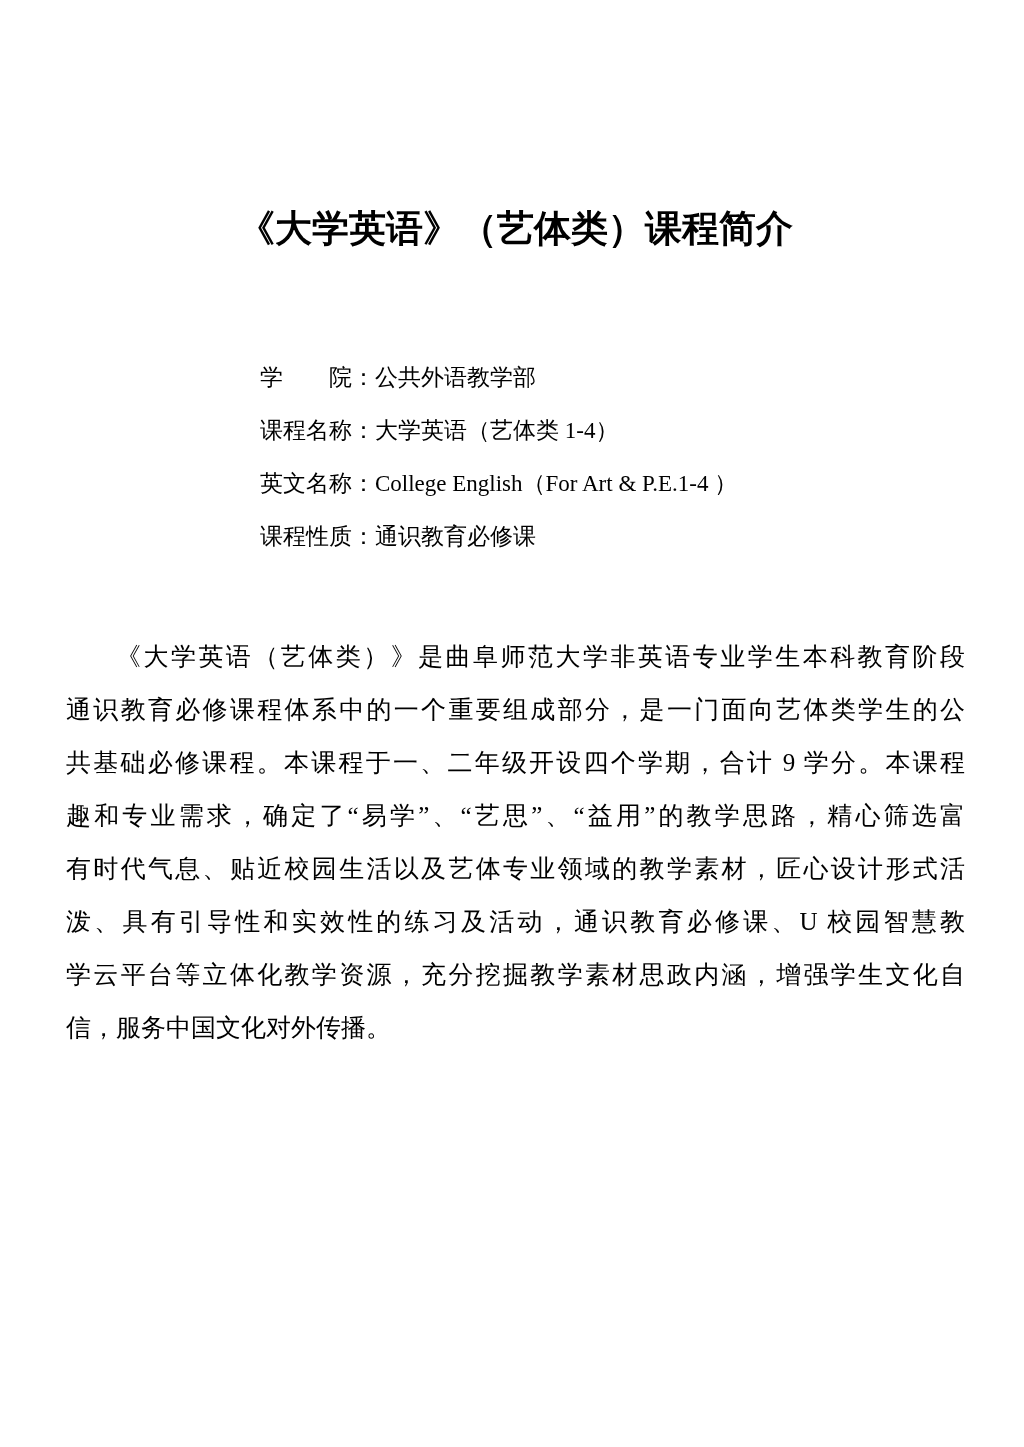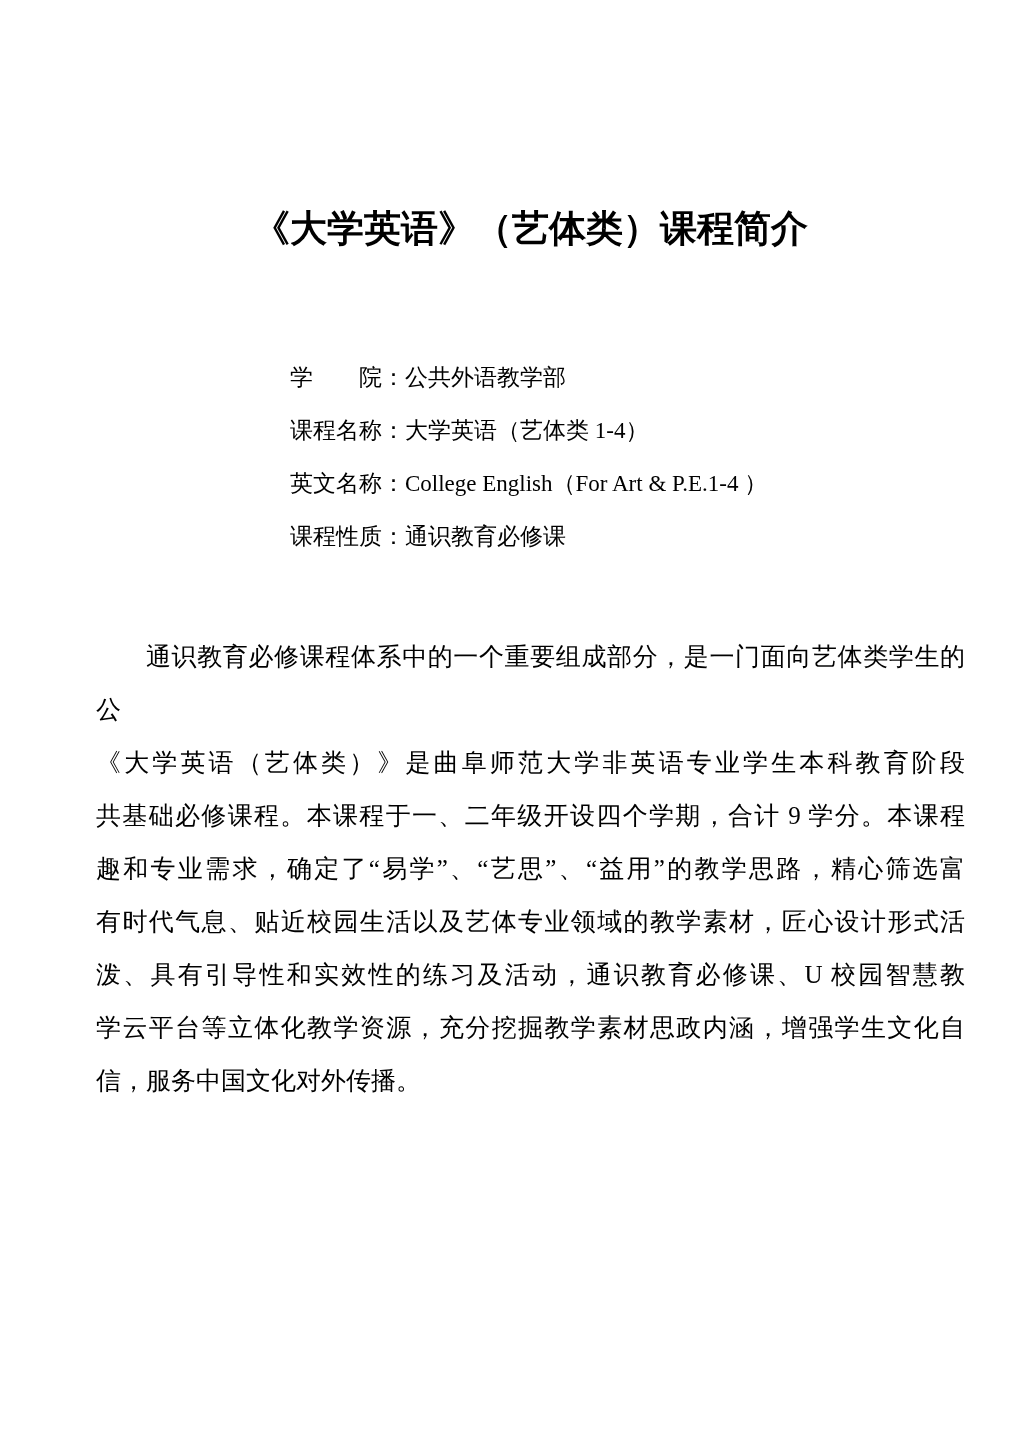--- a/index.html
+++ b/index.html
@@ -5,21 +5,21 @@
   html, body {
     margin: 0;
     padding: 0;
     background: #ffffff;
   }
   .page {
     position: relative;
     width: 1024px;
     height: 1447px;
     box-sizing: border-box;
-    padding: 0 59px 0 96px;
+    padding: 0 59px 0 66px;
     background: #ffffff;
     color: #000000;
     overflow: hidden;
     font-family: "Liberation Serif", "DejaVu Serif", serif;
   }
   .doc-title {
     margin: 0;
     padding-top: 209px;
     font-family: "Liberation Sans", "DejaVu Sans", sans-serif;
     font-weight: 700;
@@ -61,22 +61,22 @@
   <h1 class="doc-title">《大学英语》（艺体类）课程简介</h1>
 
   <div class="info-block">
       <p class="info-line">学　　院：公共外语教学部</p>
       <p class="info-line">课程名称：大学英语（艺体类 1-4）</p>
       <p class="info-line">英文名称：College English（For Art &amp; P.E.1-4 ）</p>
       <p class="info-line">课程性质：通识教育必修课</p>
     </div>
 
   <div class="desc-block">
+      <p class="desc-line">《大学英语（艺体类）》是曲阜师范大学非英语专业学生本科教育阶段</p>
       <p class="desc-line">通识教育必修课程体系中的一个重要组成部分，是一门面向艺体类学生的公</p>
-      <p class="desc-line">《大学英语（艺体类）》是曲阜师范大学非英语专业学生本科教育阶段</p>
       <p class="desc-line">共基础必修课程。本课程于一、二年级开设四个学期，合计 9 学分。本课程</p>
       <p class="desc-line">趣和专业需求，确定了“易学”、“艺思”、“益用”的教学思路，精心筛选富</p>
       <p class="desc-line">有时代气息、贴近校园生活以及艺体专业领域的教学素材，匠心设计形式活</p>
       <p class="desc-line">泼、具有引导性和实效性的练习及活动，通识教育必修课、U 校园智慧教</p>
       <p class="desc-line">学云平台等立体化教学资源，充分挖掘教学素材思政内涵，增强学生文化自</p>
       <p class="desc-line">信，服务中国文化对外传播。</p>
     </div>
 </div>
 
 </body></html>

